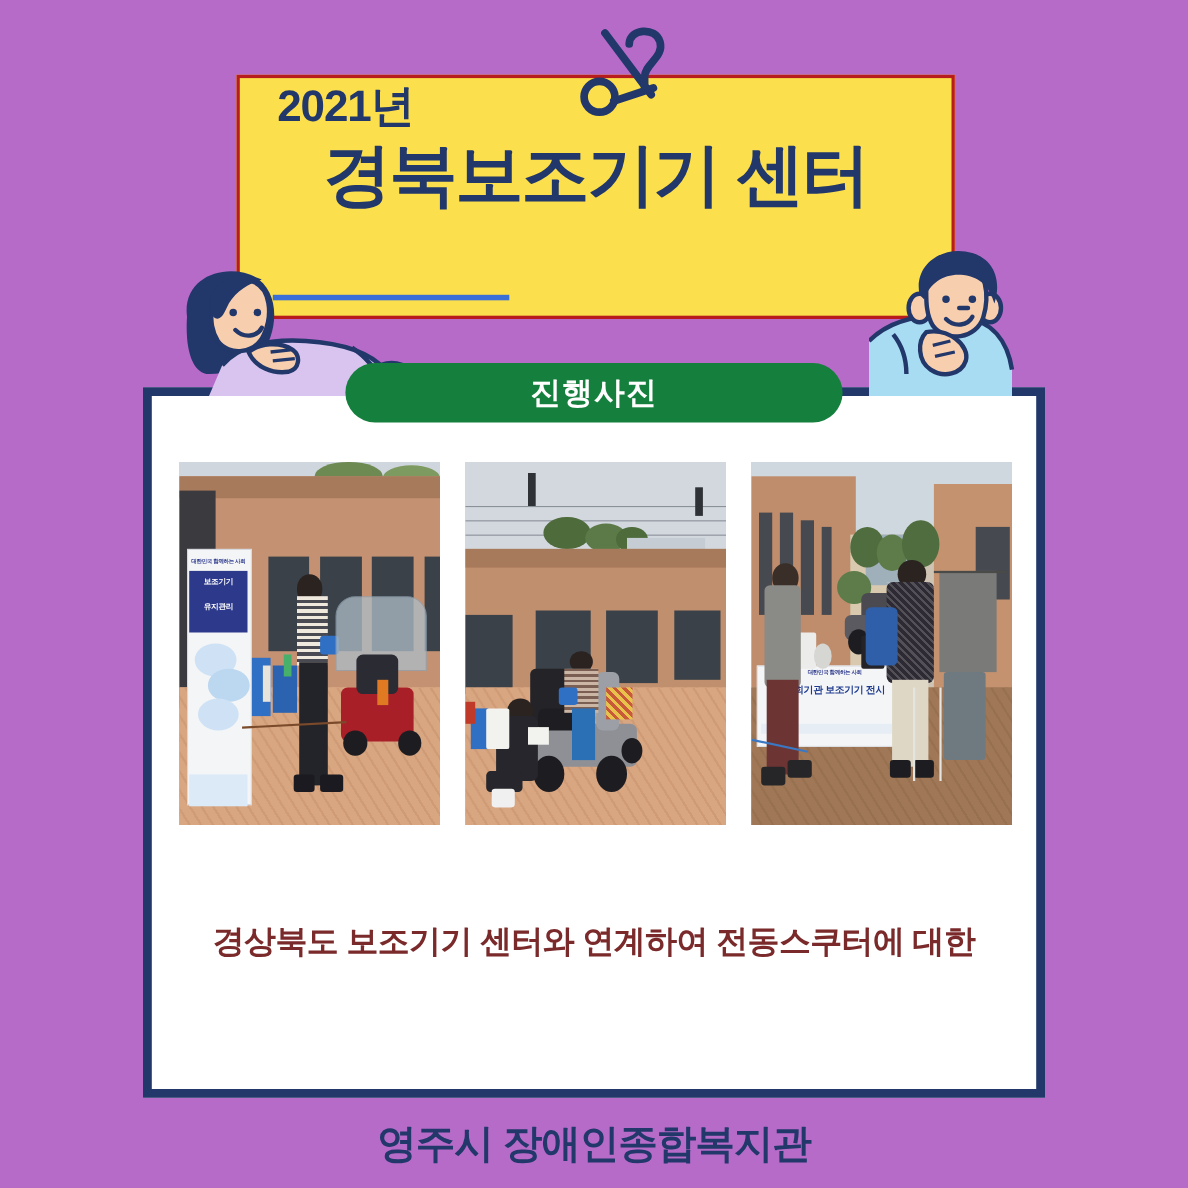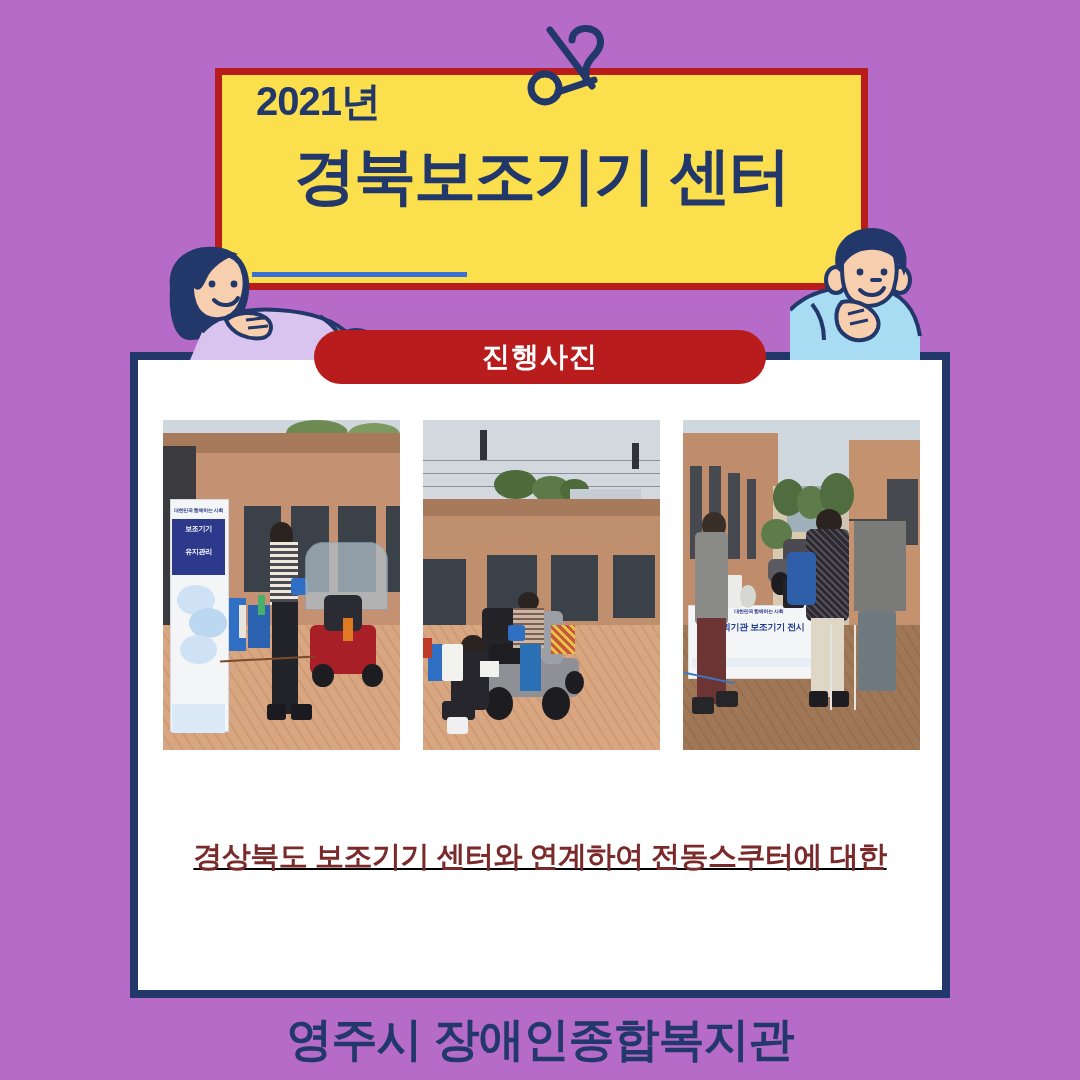--- a/index.html
+++ b/index.html
@@ -17,21 +17,21 @@
   }
 
   
   .title-box {
     position: absolute;
     left: 215px;
     top: 68px;
     width: 653px;
     height: 222px;
     background: #fbdf4c;
-    border: 7px solid #b91c1c;
+    border: 3px solid #b91c1c;
     box-sizing: border-box;
     z-index: 3;
   }
   .title-year {
     position: absolute;
     left: 34px;
     top: 6px;
     font-size: 40px;
     font-weight: 900;
     color: #22376a;
@@ -43,21 +43,21 @@
     left: 0;
     width: 100%;
     text-align: center;
     font-size: 62px;
     font-weight: 900;
     color: #22376a;
     letter-spacing: -2px;
     line-height: 1;
     white-space: nowrap;
   }
-  .title-line-1 { top: 58px; margin-top: 12px; }
+  .title-line-1 { top: 58px; }
   .title-line-2 { top: 130px; }
   .title-underline {
     position: absolute;
     left: 30px;
     top: 197px;
     width: 215px;
     height: 5px;
     background: #3a6fd8;
     z-index: 5;
   }
@@ -103,21 +103,21 @@
     z-index: 2;
   }
 
   
   .pill {
     position: absolute;
     left: 314px;
     top: 330px;
     width: 452px;
     height: 54px;
-    background: #b91c1c;
+    background: #15803d;
     border-radius: 27px;
     z-index: 6;
     display: flex;
     align-items: center;
     justify-content: center;
   }
   .pill-label {
     color: #ffffff;
     font-size: 28px;
     font-weight: 900;
@@ -144,21 +144,20 @@
   }
 
   
   .caption {
     position: absolute;
     left: 150px;
     top: 828px;
     width: 780px;
     text-align: center;
     z-index: 4;
-    text-decoration: underline;
   }
   .caption-line {
     font-size: 29px;
     font-weight: 700;
     color: #7a2a2a;
     line-height: 1.95;
     letter-spacing: -0.5px;
   }
 
   
@@ -167,21 +166,21 @@
     left: 0;
     top: 1000px;
     width: 1080px;
     height: 80px;
     z-index: 3;
     display: flex;
     align-items: center;
     justify-content: center;
   }
   .footer-label {
-    font-size: 46px;
+    font-size: 36px;
     font-weight: 900;
     color: #22376a;
     letter-spacing: -1px;
   }
 
   
   .sky      { position:absolute; left:0; top:0; width:100%; background:#cfd6dd; }
   .brick    { position:absolute; background:#c08f6e; }
   .ground   { position:absolute; left:0; bottom:0; width:100%; background:#d9a783; }
   .win      { position:absolute; background:#3a4148; }

